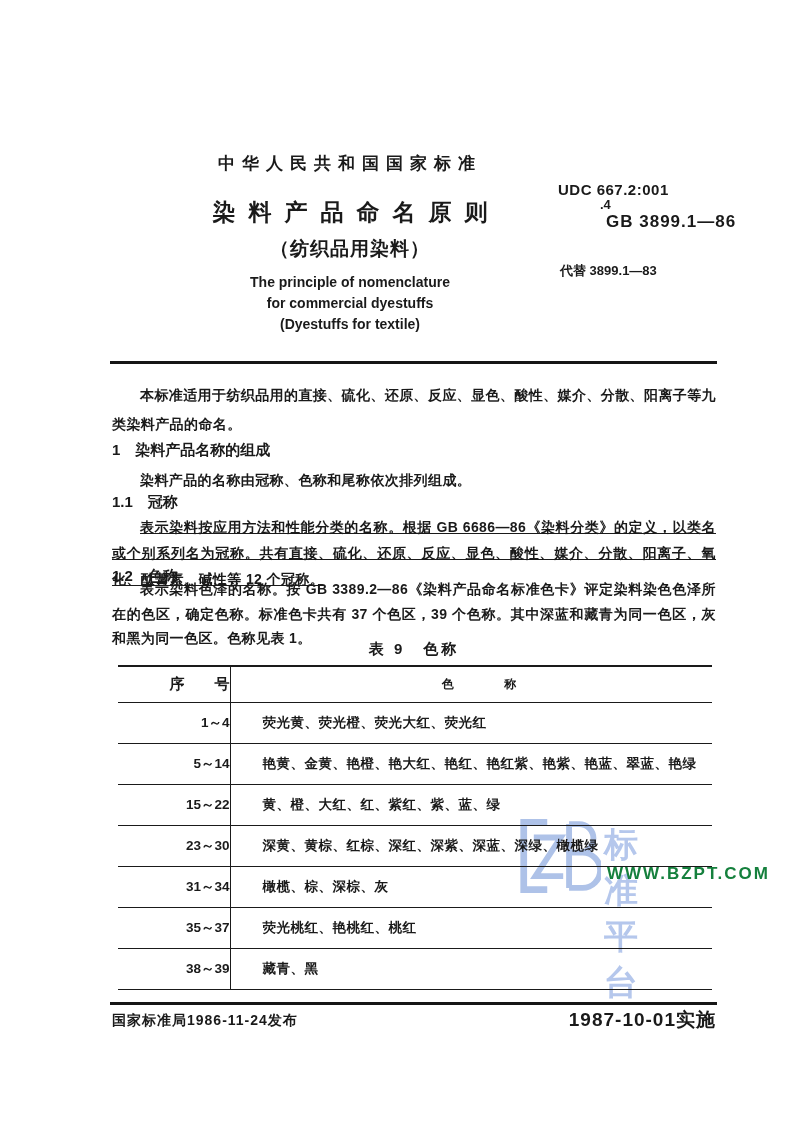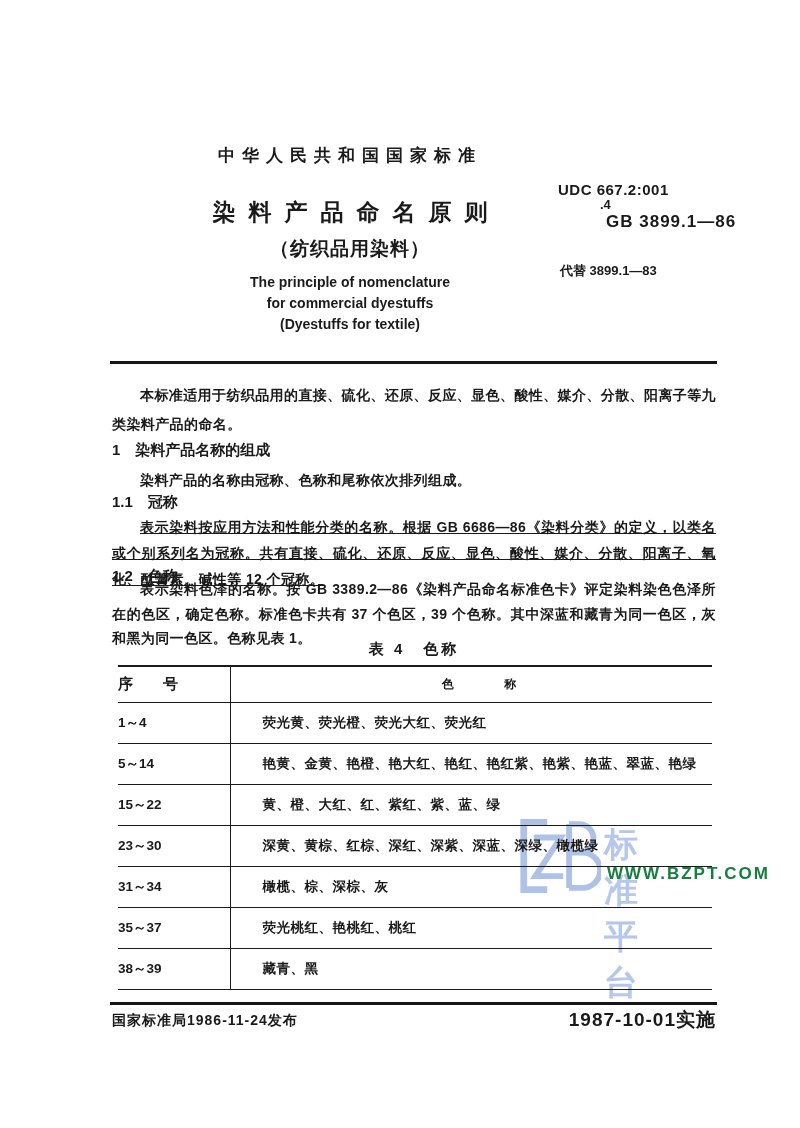--- a/index.html
+++ b/index.html
@@ -15,21 +15,21 @@
   .watermark { position:absolute; z-index:0; }
   .wm-logo { position:absolute; left:517px; top:815px; width:84px; height:82px; }
   .wm-name { position:absolute; left:604px; top:822px; font-size:34px; font-weight:700;
              letter-spacing:5px; color:#b5c7ec; }
   .wm-url  { position:absolute; left:607px; top:864px; font-size:17px; font-weight:700;
              letter-spacing:2px; color:#15803d; }
 
   .content { position:absolute; inset:0; z-index:1; }
 
   
-  .std-label { left:112px; top:144px; width:476px; text-align:center;
+  .std-label { left:112px; top:152px; width:476px; text-align:center;
                font-size:17px; font-weight:700; letter-spacing:7px; }
   .main-title { left:112px; top:197px; width:476px; text-align:center;
                 font-size:23px; font-weight:700; letter-spacing:13px; padding-left:13px; }
   .subtitle { left:112px; top:236px; width:476px; text-align:center;
               font-size:19px; font-weight:700; letter-spacing:1px; }
   .eng-title { left:112px; top:272px; width:476px; text-align:center;
                font-size:14px; font-weight:700; line-height:21px; }
 
   .udc-block { left:558px; top:181px; font-weight:700; }
   .udc-line1 { font-size:15px; letter-spacing:0.5px; }
@@ -54,21 +54,21 @@
   
   .tbl-caption { left:112px; top:640px; width:604px; text-align:center;
                  font-size:15px; font-weight:700; letter-spacing:3px; }
   table.color-table { position:absolute; left:118px; top:665px; width:594px;
                       border-collapse:collapse; table-layout:fixed;
                       border-top:2.5px solid #1a1a1a; border-bottom:1.5px solid #1a1a1a; }
   .color-table th, .color-table td { font-weight:700; background:transparent; }
   .color-table thead tr { height:36px; border-bottom:1.5px solid #1a1a1a; }
   .color-table tbody tr { height:41px; border-top:1.2px solid #1a1a1a; }
   .color-table tbody tr:first-child { border-top:none; }
-  .col-no { width:112px; text-align:left; border-right:1.5px solid #1a1a1a;
+  .col-no { width:112px; text-align:right; border-right:1.5px solid #1a1a1a;
             font-size:13.5px; }
   th.col-no { font-size:15px; }
   .col-names { text-align:left; padding-left:32px; font-size:13.5px; letter-spacing:0.5px; }
   th.col-names { text-align:center; font-size:12px; padding-left:16px; }
 
   
   .footer-left  { left:112px; top:1012px; font-size:14px; font-weight:700; letter-spacing:1px; }
   .footer-right { left:112px; top:1007px; width:604px; text-align:right;
                   font-size:19px; font-weight:700; letter-spacing:1px; }
 </style>
@@ -109,21 +109,21 @@
     <div class="abs rule1"></div>
 
     <div class="abs para p-scope">本标准适用于纺织品用的直接、硫化、还原、反应、显色、酸性、媒介、分散、阳离子等九类染料产品的命名。</div>
     <div class="abs h1">1　染料产品名称的组成</div>
     <div class="abs para p-org">染料产品的名称由冠称、色称和尾称依次排列组成。</div>
     <div class="abs h2a">1.1　冠称</div>
     <div class="abs para p11">表示染料按应用方法和性能分类的名称。根据 GB 6686—86《染料分类》的定义，以类名或个别系列名为冠称。共有直接、硫化、还原、反应、显色、酸性、媒介、分散、阳离子、氧化、酞菁素、碱性等 12 个冠称。</div>
     <div class="abs h2b">1.2　色称</div>
     <div class="abs para p12">表示染料色泽的名称。按 GB 3389.2—86《染料产品命名标准色卡》评定染料染色色泽所在的色区，确定色称。标准色卡共有 37 个色区，39 个色称。其中深蓝和藏青为同一色区，灰和黑为同一色区。色称见表 1。</div>
 
-    <div class="abs tbl-caption">表 4　色称</div>
+    <div class="abs tbl-caption">表 9　色称</div>
 
     <table class="color-table">
       <thead>
         <tr>
           <th class="col-no">序　　号</th>
           <th class="col-names">色　　　　称</th>
         </tr>
       </thead>
       <tbody>
         <tr>

